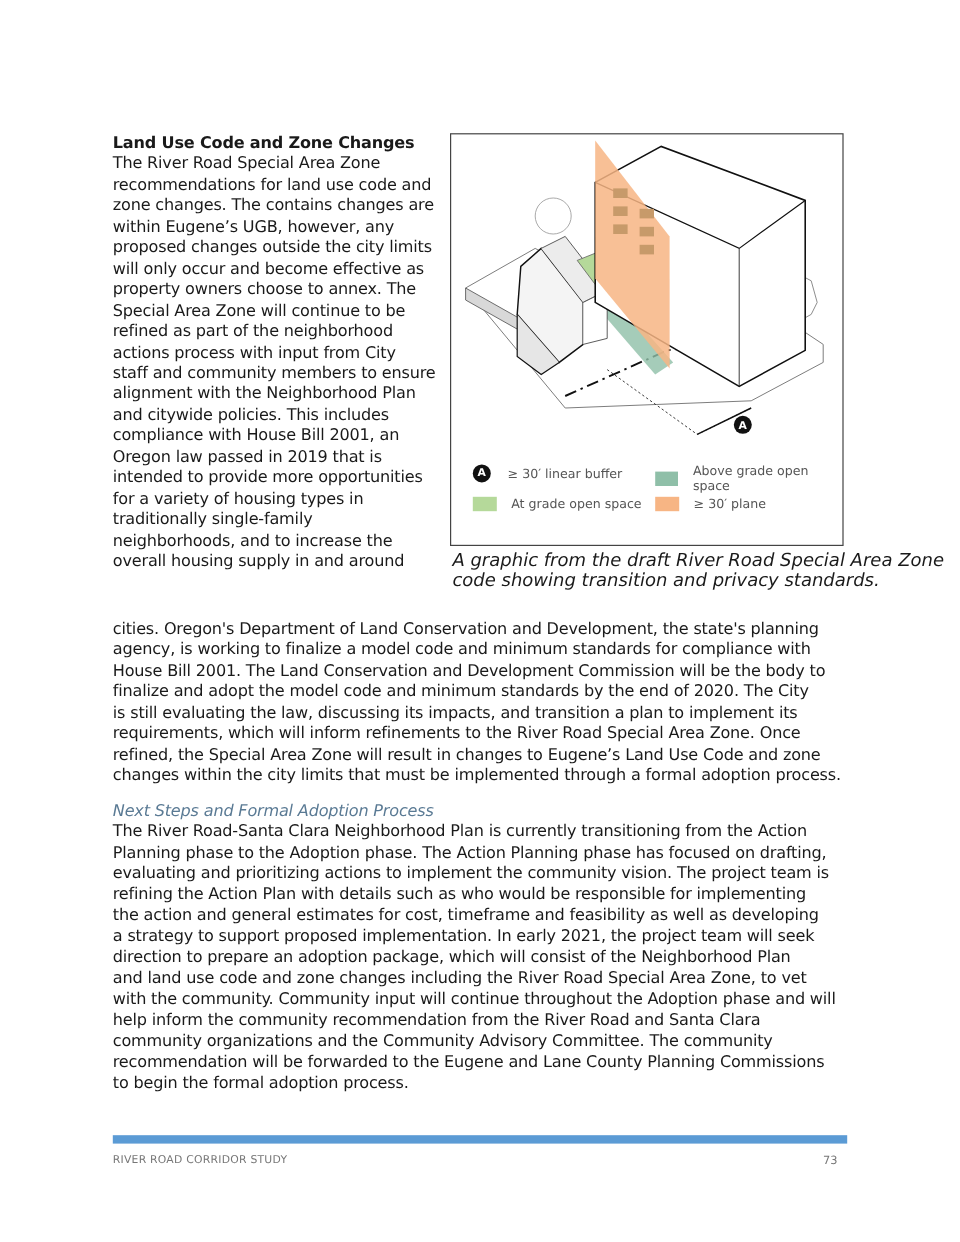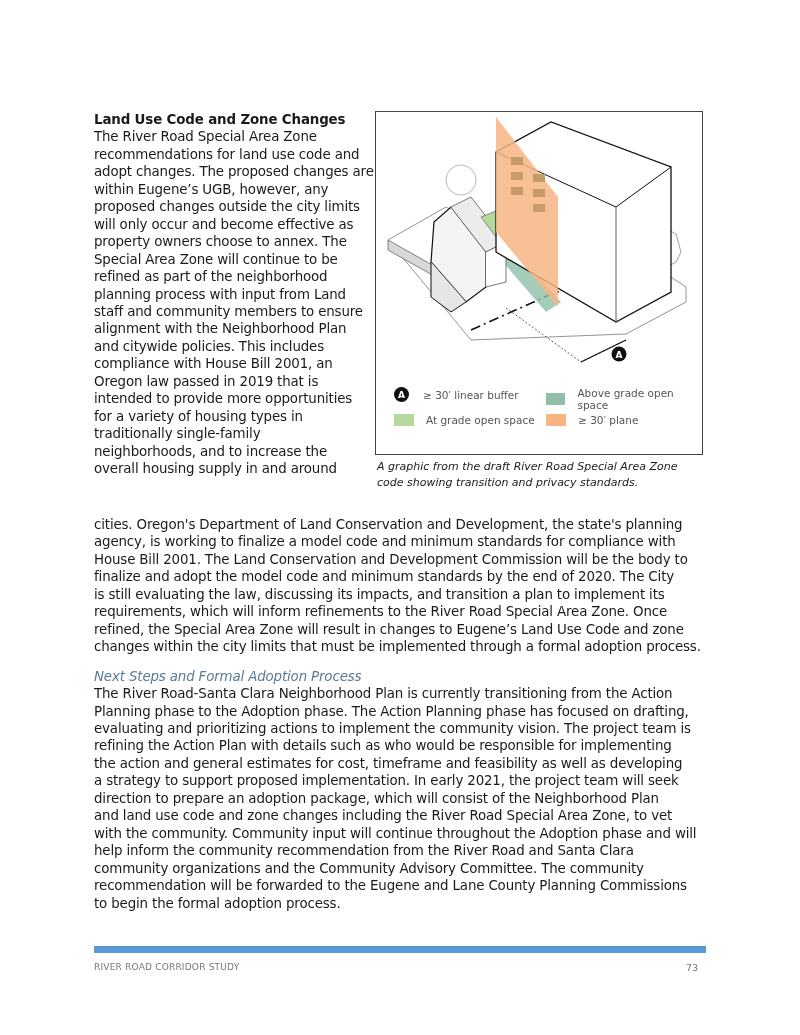--- a/index.html
+++ b/index.html
@@ -15,46 +15,46 @@
     .figure { position: absolute; left: 375px; top: 95px; width: 328px; height: 344px;
               border: 1.5px solid #444; box-sizing: border-box; background: #fff; }
     .figure svg { position: absolute; left: 0; top: 0; }
     .legend { position: absolute; left: 0; top: 270px; width: 328px; height: 60px;
               font-size: 10.5px; color: #555; }
     .leg-item { position: absolute; display: flex; align-items: center; }
     .leg-swatch { width: 20px; height: 12px; display: inline-block; margin-right: 12px; }
     .leg-badge { width: 15px; height: 15px; border-radius: 50%; background: #111; color: #fff;
                  font-size: 9px; font-weight: bold; display: inline-flex; align-items: center;
                  justify-content: center; margin-right: 14px; }
-    .caption { position: absolute; left: 377px; top: 443px; width: 330px; font-size: 11px;
+    .caption { position: absolute; left: 377px; top: 443px; width: 330px; font-size: 15px;
                line-height: 16px; font-style: italic; color: #1a1a1a; }
     .caption .line { display: block; white-space: nowrap; }
     .footer-bar { position: absolute; left: 94px; top: 930px; width: 612px; height: 7px; }
     .footer-left { position: absolute; left: 94px; top: 946px; font-size: 9px; color: #777;
                    letter-spacing: 0.2px; }
     .footer-right { position: absolute; left: 660px; width: 38px; top: 946px; font-size: 9.5px;
                     color: #777; text-align: right; }
   </style>
 </head>
 <body>
 
 <div class="page">
 
   <div class="col-left text">
     <span class="line heading">Land Use Code and Zone Changes</span>
     <span class="line">The River Road Special Area Zone</span>
     <span class="line">recommendations for land use code and</span>
-    <span class="line">adopt changes. The proposed changes are</span>
+    <span class="line">zone changes. The contains changes are</span>
     <span class="line">within Eugene’s UGB, however, any</span>
     <span class="line">proposed changes outside the city limits</span>
     <span class="line">will only occur and become effective as</span>
     <span class="line">property owners choose to annex. The</span>
     <span class="line">Special Area Zone will continue to be</span>
     <span class="line">refined as part of the neighborhood</span>
-    <span class="line">planning process with input from Land</span>
+    <span class="line">actions process with input from City</span>
     <span class="line">staff and community members to ensure</span>
     <span class="line">alignment with the Neighborhood Plan</span>
     <span class="line">and citywide policies. This includes</span>
     <span class="line">compliance with House Bill 2001, an</span>
     <span class="line">Oregon law passed in 2019 that is</span>
     <span class="line">intended to provide more opportunities</span>
     <span class="line">for a variety of housing types in</span>
     <span class="line">traditionally single-family</span>
     <span class="line">neighborhoods, and to increase the</span>
     <span class="line">overall housing supply in and around</span>

